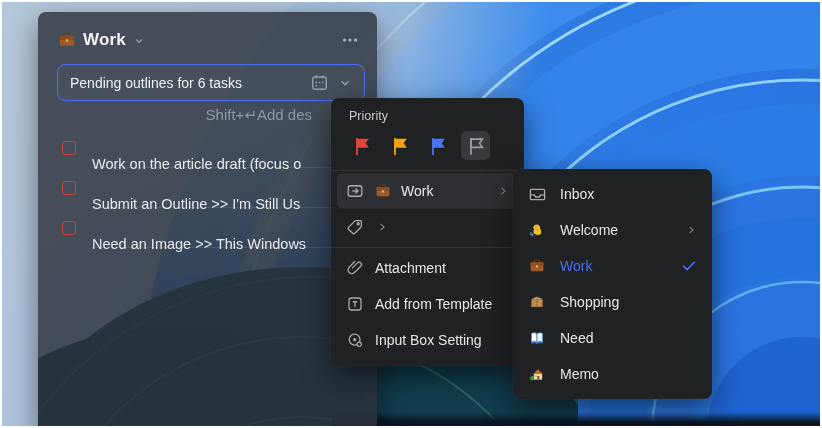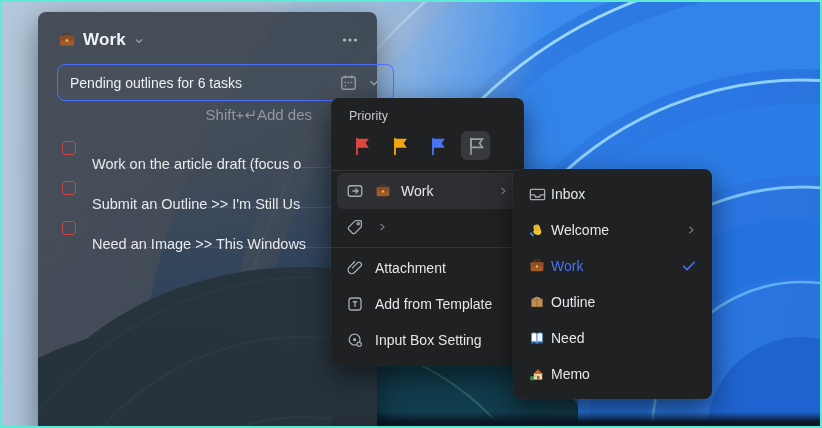--- a/index.html
+++ b/index.html
@@ -1,41 +1,41 @@
 <!DOCTYPE html>
 <html><head>
 <meta charset="utf-8">
 <style>
   html,body{margin:0;padding:0;background:#111;}
   *{box-sizing:border-box;}
   .stage{
     position:relative;width:822px;height:428px;overflow:hidden;
     font-family:"Liberation Sans","DejaVu Sans",sans-serif;
-    border:2px solid #5eead4;background:#2f7ce2;
+    border:2px solid #ffffff;background:#2f7ce2;
   }
   
   .wp-base{position:absolute;inset:0;
     background:linear-gradient(102deg,#b7c9de 0%,#a9c0da 20%,#86aed8 34%,#4f8cdc 47%,#2f7ce2 60%,#2b78e4 76%,#2a72de 100%);}
   .wp-bloom{position:absolute;inset:0;}
   .wp-fade{position:absolute;inset:0;
     background:radial-gradient(ellipse 620px 430px at 14% 0%,rgba(181,200,219,.98) 0%,rgba(178,198,218,.85) 42%,rgba(178,198,218,0) 70%);}
   .wp-teal{position:absolute;inset:0;}
   .wp-navy{position:absolute;left:330px;right:0;top:410px;height:18px;
     background:linear-gradient(180deg,rgba(10,22,44,0) 0%,#0b1728 55%,#0a1322 100%);}
   
   .panel{position:absolute;left:36px;top:10px;width:339px;height:420px;
     background:rgba(44,50,58,.82);border-radius:8px 8px 0 0;
     box-shadow:0 10px 30px rgba(0,0,0,.45);}
   .panel-header{position:absolute;left:20px;right:16px;top:14px;height:28px;display:flex;align-items:center;gap:7px;}
   .panel-title{font-size:17px;font-weight:bold;color:#f2f3f5;letter-spacing:.2px;}
   .emoji{display:inline-flex;align-items:center;justify-content:center;}
   .hdr-chevron{display:inline-flex;margin-top:2px;}
   .hdr-spacer{flex:1;}
   .more-btn{display:inline-flex;padding:2px;cursor:pointer;}
-  .input-box{position:absolute;left:19px;top:52px;width:337px;height:37px;
+  .input-box{position:absolute;left:19px;top:52px;width:308px;height:37px;
     border:1.6px solid #4b6efb;border-radius:8px;display:flex;align-items:center;
     padding:0 12px;gap:9px;background:rgba(255,255,255,0.02);}
   .input-text{flex:1;font-size:14px;color:#eef0f2;white-space:nowrap;overflow:hidden;}
   .hint{position:absolute;top:94px;right:65px;font-size:15px;color:#9298a0;white-space:nowrap;}
   .task-row{position:absolute;left:0;right:0;height:40px;display:flex;align-items:center;padding-left:24px;gap:16px;}
   .task-row .sep{position:absolute;left:54px;right:0;bottom:0;height:1px;background:rgba(255,255,255,.10);}
   .checkbox{width:14px;height:14px;border:1.6px solid #d6453c;border-radius:3.5px;flex:0 0 auto;background:transparent;}
   .task-text{font-size:14.5px;color:#e7e9eb;white-space:nowrap;margin-top:31px;}
   
   .popup{position:absolute;background:#1f2123;border-radius:8px;
@@ -45,21 +45,21 @@
   .flag-row{display:flex;align-items:center;gap:9px;padding:2px 14px 8px 16px;}
   .flag-cell{width:29px;height:29px;display:flex;align-items:center;justify-content:center;border-radius:6px;cursor:pointer;}
   .flag-cell.selected{background:#37393d;}
   .menu-divider{height:1px;background:rgba(255,255,255,.09);margin:2px 0;}
   .menu-row{height:36px;display:flex;align-items:center;gap:10px;margin:0 6px;padding:0 8px;border-radius:6px;cursor:pointer;}
   .menu-row.hover{background:#2d2f32;}
   .menu-row .mi{width:20px;display:flex;justify-content:center;flex:0 0 auto;color:#a7abb0;}
   .menu-row .mlabel{flex:1;font-size:14px;white-space:nowrap;}
   .menu-row .mchev{display:flex;flex:0 0 auto;}
   .list-submenu{left:511px;top:167px;width:199px;padding:7px 0;}
-  .sub-row{height:36px;display:flex;align-items:center;gap:4px;padding:0 14px;cursor:pointer;}
+  .sub-row{height:36px;display:flex;align-items:center;gap:13px;padding:0 14px;cursor:pointer;}
   .sub-row .mi{width:20px;display:flex;justify-content:center;flex:0 0 auto;}
   .sub-row .mlabel{flex:1;font-size:14px;color:#e4e6e8;white-space:nowrap;}
   .sub-row.selected .mlabel{color:#4772fa;}
   svg{display:block;}
 </style>
 </head>
 <body>
 
 <div class="stage">
 
@@ -317,21 +317,21 @@
     </div>
 
     <div class="sub-row">
       <span class="mi emoji">
         <svg width="16" height="16" viewBox="0 0 16 16">
           <polygon points="2.5,5.3 8,2.8 13.5,5.3 8,7.8" fill="#dbb585" stroke="#8a6436" stroke-width=".5"></polygon>
           <rect x="2.5" y="5.3" width="11" height="7.6" fill="#c08d52" stroke="#8a6436" stroke-width=".5"></rect>
           <path d="M8 2.8 V13" stroke="#8a6436" stroke-width=".8"></path>
         </svg>
       </span>
-      <span class="mlabel">Outline</span>
+      <span class="mlabel">Shopping</span>
     </div>
 
     <div class="sub-row">
       <span class="mi emoji">
         <svg width="16" height="16" viewBox="0 0 16 16">
           <path d="M2.4 13.1 C4 12.3 6.3 12.3 8 13.3 C9.7 12.3 12 12.3 13.6 13.1" fill="none" stroke="#2f6bb0" stroke-width="1.5"></path>
           <path d="M8 3.6 C6.2 2.6 3.9 2.6 2.4 3.5 V12.2 C3.9 11.4 6.2 11.4 8 12.4 Z" fill="#ffffff" stroke="#3f7fc4" stroke-width=".8"></path>
           <path d="M8 3.6 C9.8 2.6 12.1 2.6 13.6 3.5 V12.2 C12.1 11.4 9.8 11.4 8 12.4 Z" fill="#eef4fb" stroke="#3f7fc4" stroke-width=".8"></path>
         </svg>
       </span>

